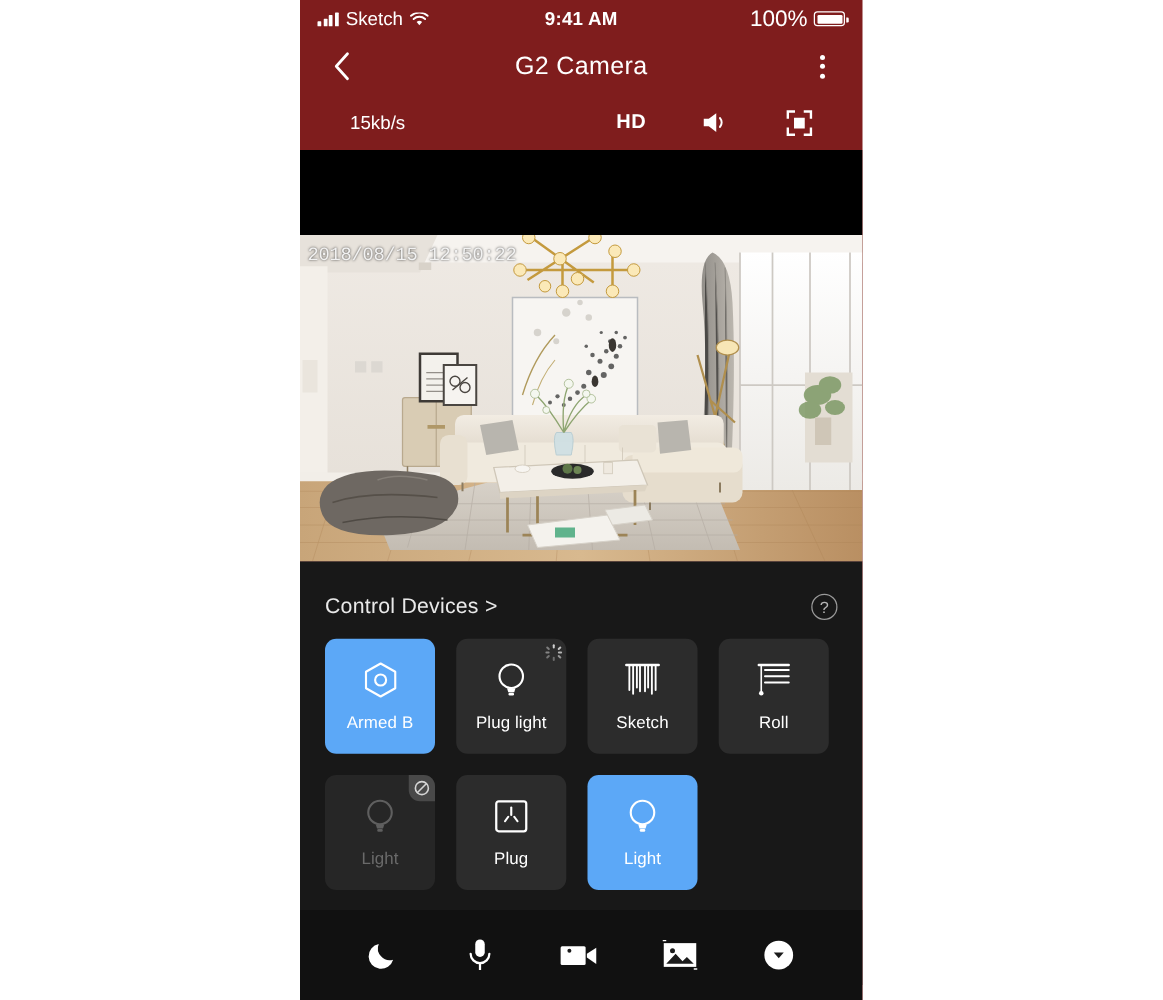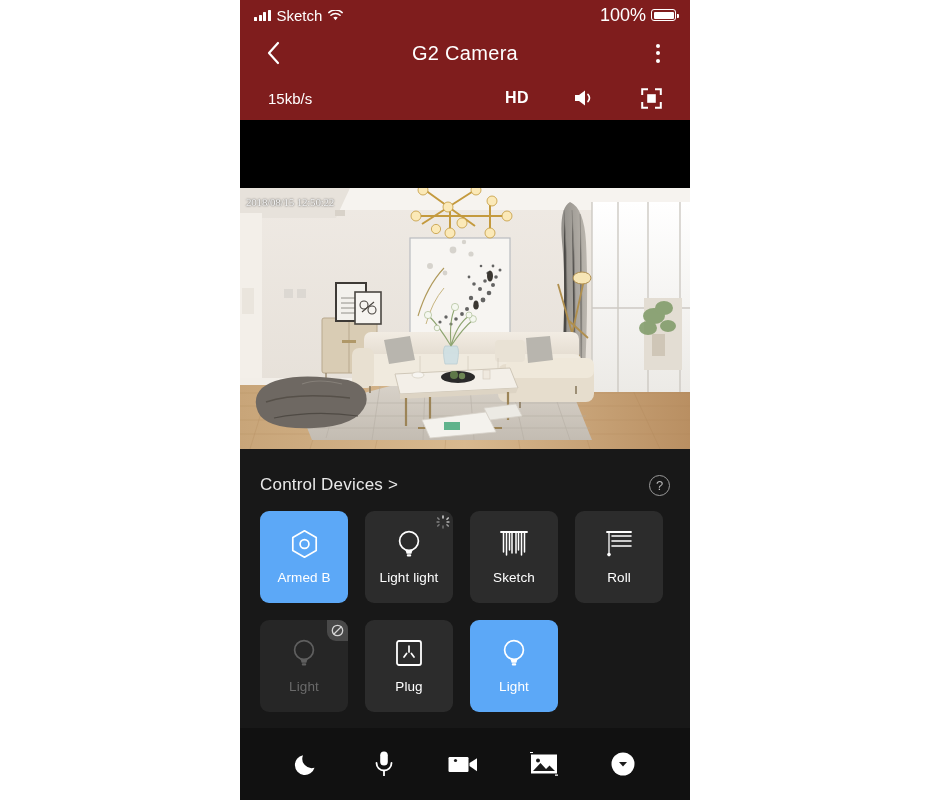--- a/index.html
+++ b/index.html
@@ -71,39 +71,39 @@
   .nav-more {
     margin-left: auto; position: relative; z-index: 3; cursor: pointer;
     display: flex; flex-direction: column; gap: 3.5px; align-items: center;
     padding: 6px 4px;
   }
   .nav-more b { width: 4px; height: 4px; background: #fff; border-radius: 50%; display: block; }
 
   
   .vidbar {
     height: 44px; display: flex; align-items: center;
-    padding: 0 28px; color: #fff;
+    padding: 0 40px; color: #fff;
   }
   .vb-rate { font-size: 15px; }
   .vb-right { margin-left: auto; display: flex; align-items: center; gap: 44px; }
   .vb-hd { font-size: 16px; cursor: pointer; letter-spacing: .4px; font-weight: bold; }
   .vb-ico { line-height: 0; cursor: pointer; }
 
   
   .video-pad { height: 68px; background: #000; }
   .video {
     position: relative; height: 261px; width: 450px; overflow: hidden;
     background: #bfae99;
   }
   .video .scene { position: absolute; inset: 0; }
   .video .ts {
     position: absolute; left: 6px; top: 8px;
-    color: #f2f2f2; font-size: 11px;
+    color: #f2f2f2; font-size: 15px;
     text-shadow: 0 0 2px rgba(0,0,0,.8);
-    font-family: Liberation Serif, serif;
+    font-family: Liberation Mono, monospace;
     letter-spacing: -.2px;
   }
 
   
   .panel { background: #181818; padding: 12px 20px; height: 339px; }
   .panel-head {
     height: 48px; display: flex; align-items: center;
   }
   .panel-title { color: #e9e9e9; font-size: 17px; cursor: pointer; letter-spacing: .2px; }
   .help-btn {
@@ -170,20 +170,21 @@
           </span>
         <span class="sb-carrier">Sketch</span>
         <span>
           <svg width="15" height="11" viewBox="0 0 15 11">
             <path d="M7.5 10.2 L5.3 7.6 a3.4 3.4 0 0 1 4.4 0 Z" fill="#fff"></path>
             <path d="M2.9 5.2 a6.8 6.8 0 0 1 9.2 0" stroke="#fff" stroke-width="1.5" fill="none" stroke-linecap="round"></path>
             <path d="M0.8 2.6 a10 10 0 0 1 13.4 0" stroke="#fff" stroke-width="1.5" fill="none" stroke-linecap="round"></path>
           </svg>
         </span>
       </div>
+      <div class="sb-center">9:41 AM</div>
       <div class="sb-right">
         <span>100%</span>
         <span class="battery">
             <span></span>
           </span>
       </div>
     </div>
 
     <div class="navbar">
       <div class="nav-back">
@@ -460,21 +461,21 @@
               </g>
             </svg>
           </span>
           <span class="t-icon">
             <svg width="28" height="32" viewBox="0 0 28 32">
               <circle cx="14" cy="13" r="9.4" stroke="#fff" stroke-width="1.7" fill="none"></circle>
               <path d="M10.6 22.6 h6.8 l-1 3.2 h-4.8 Z" fill="#fff"></path>
               <rect x="11.8" y="26.2" width="4.4" height="2.2" rx="1" fill="#fff"></rect>
             </svg>
           </span>
-          <span class="t-label">Light light</span>
+          <span class="t-label">Plug light</span>
         </div>
 
         <div class="tile">
           <span class="t-icon">
             <svg width="30" height="30" viewBox="0 0 30 30">
               <path d="M2 3 H28" stroke="#fff" stroke-width="1.9" stroke-linecap="round"></path>
               <path d="M4.5 4 V23 M7.5 4 V26 M10.5 4 V21 M13 4 V24" stroke="#fff" stroke-width="1.5" stroke-linecap="round"></path>
               <path d="M17 4 V24 M19.5 4 V21 M22.5 4 V26 M25.5 4 V23" stroke="#fff" stroke-width="1.5" stroke-linecap="round"></path>
             </svg>
           </span>

